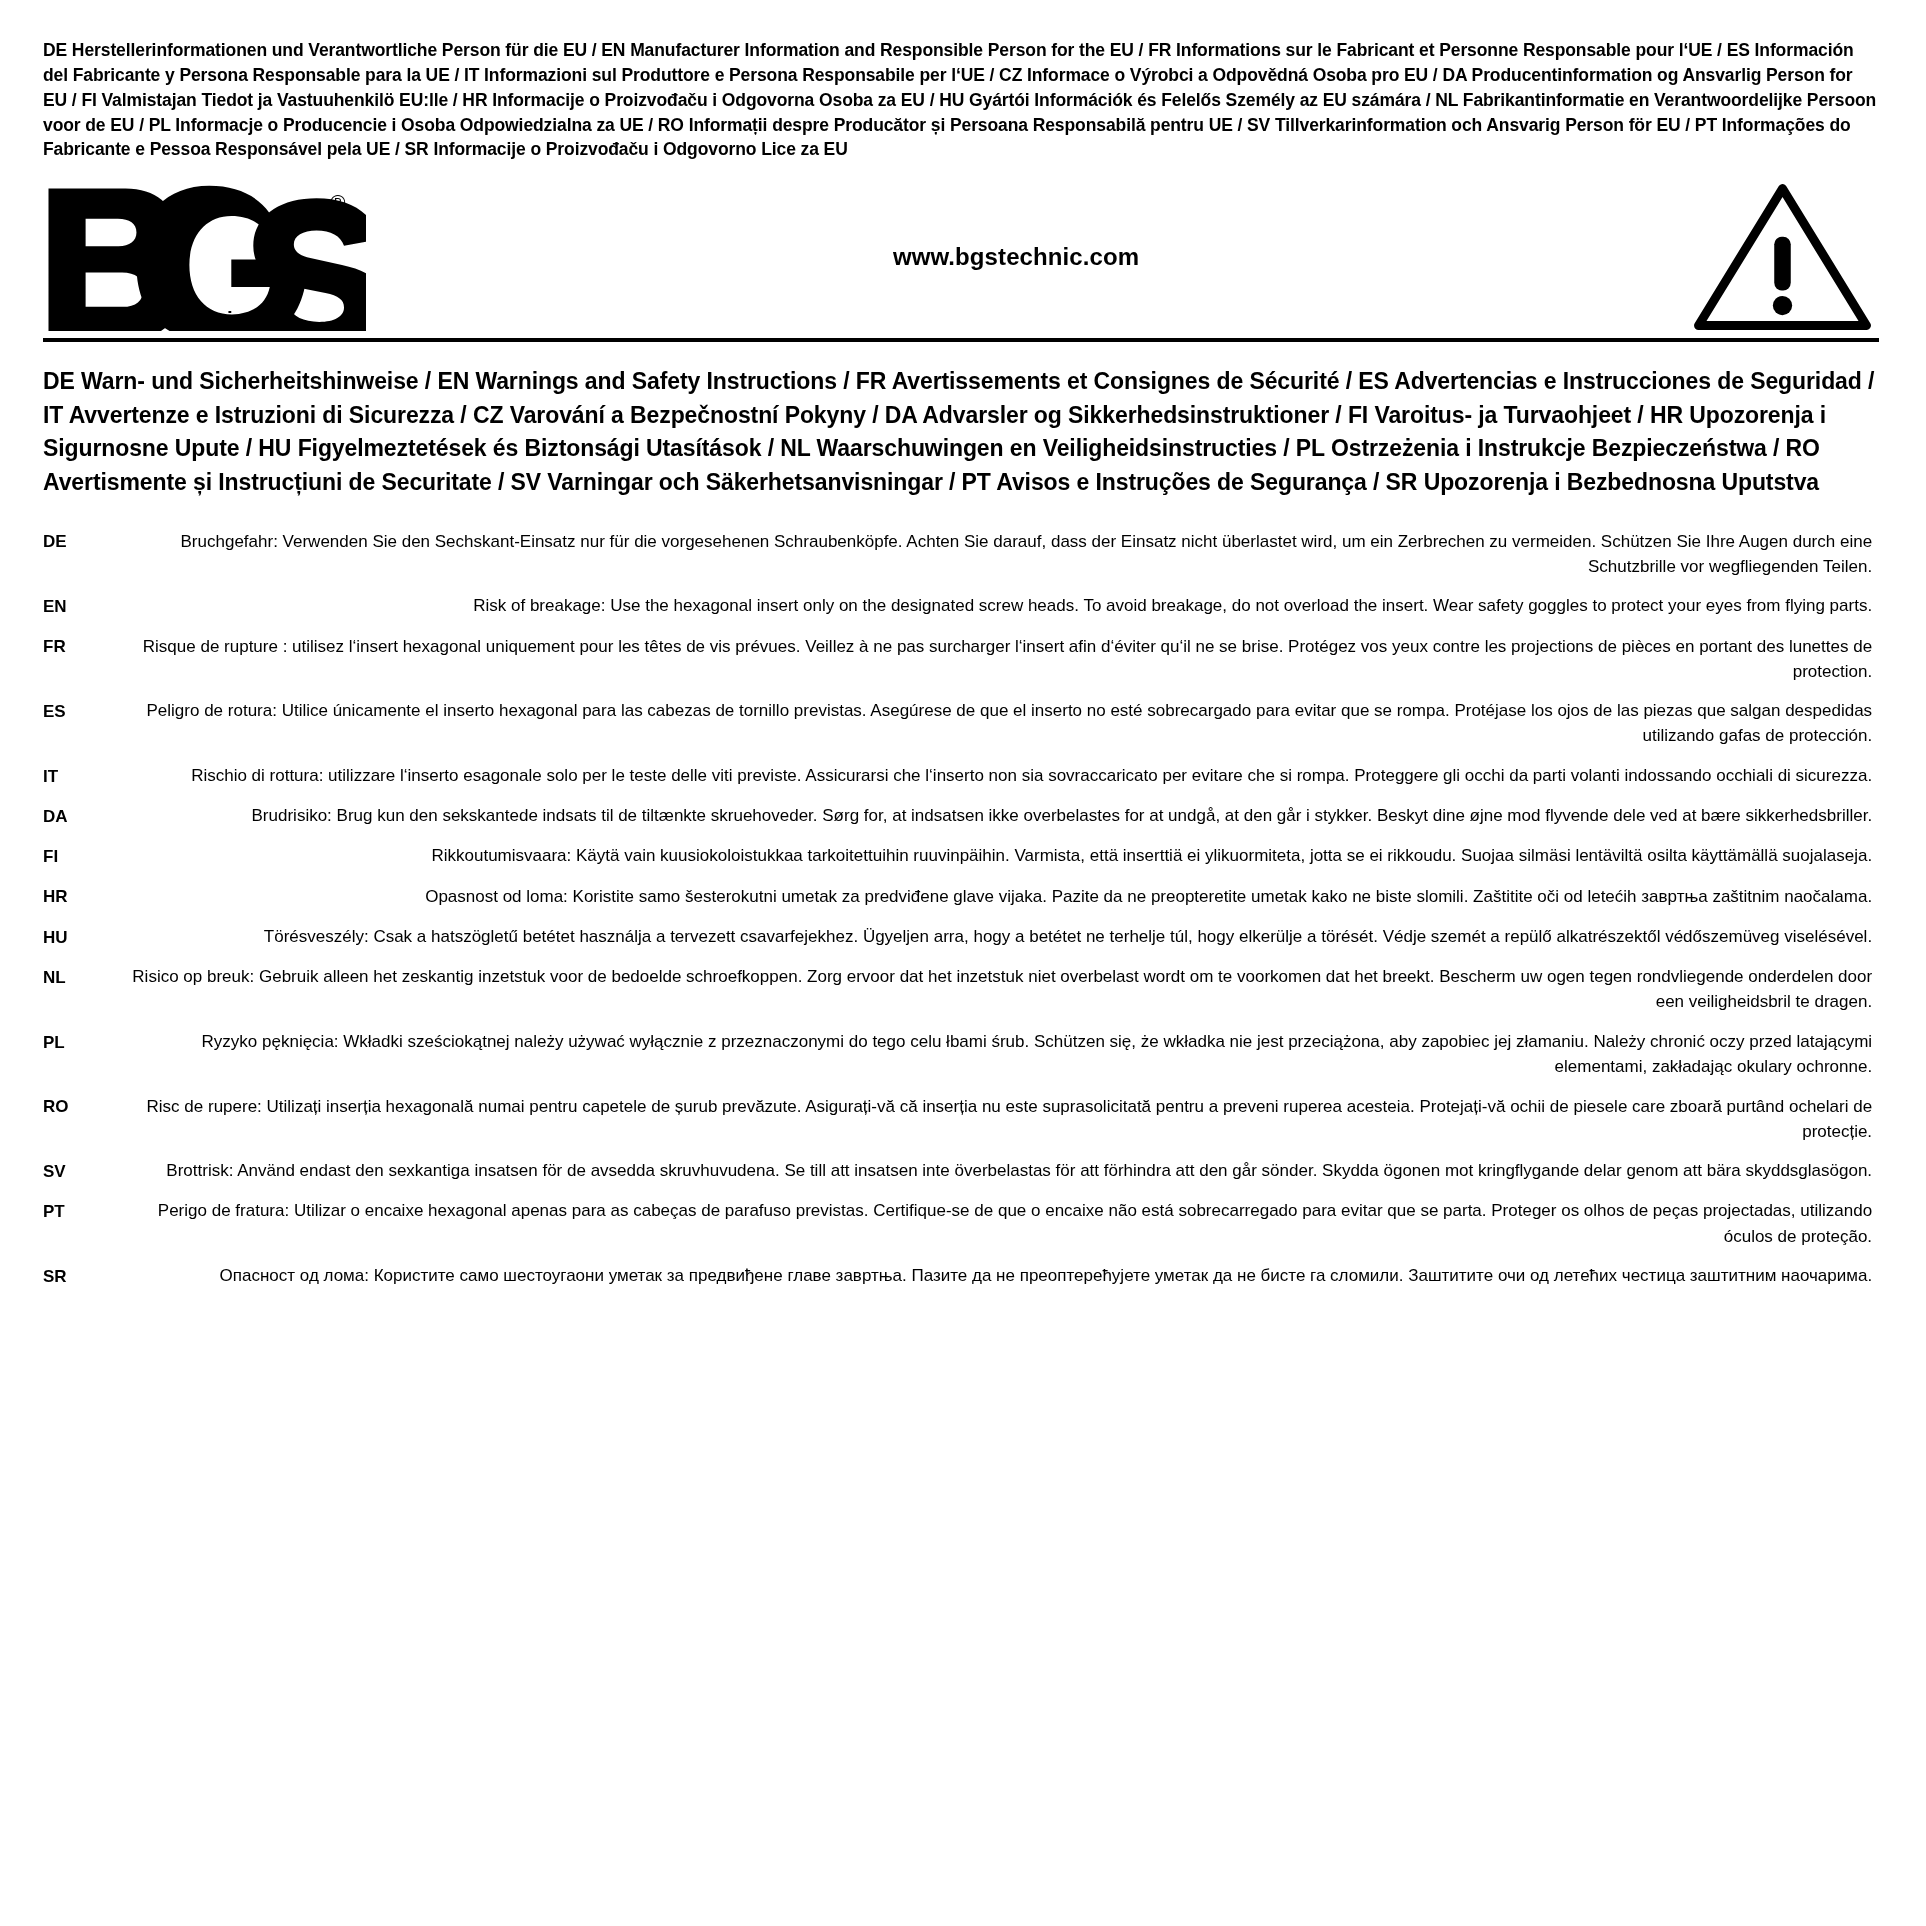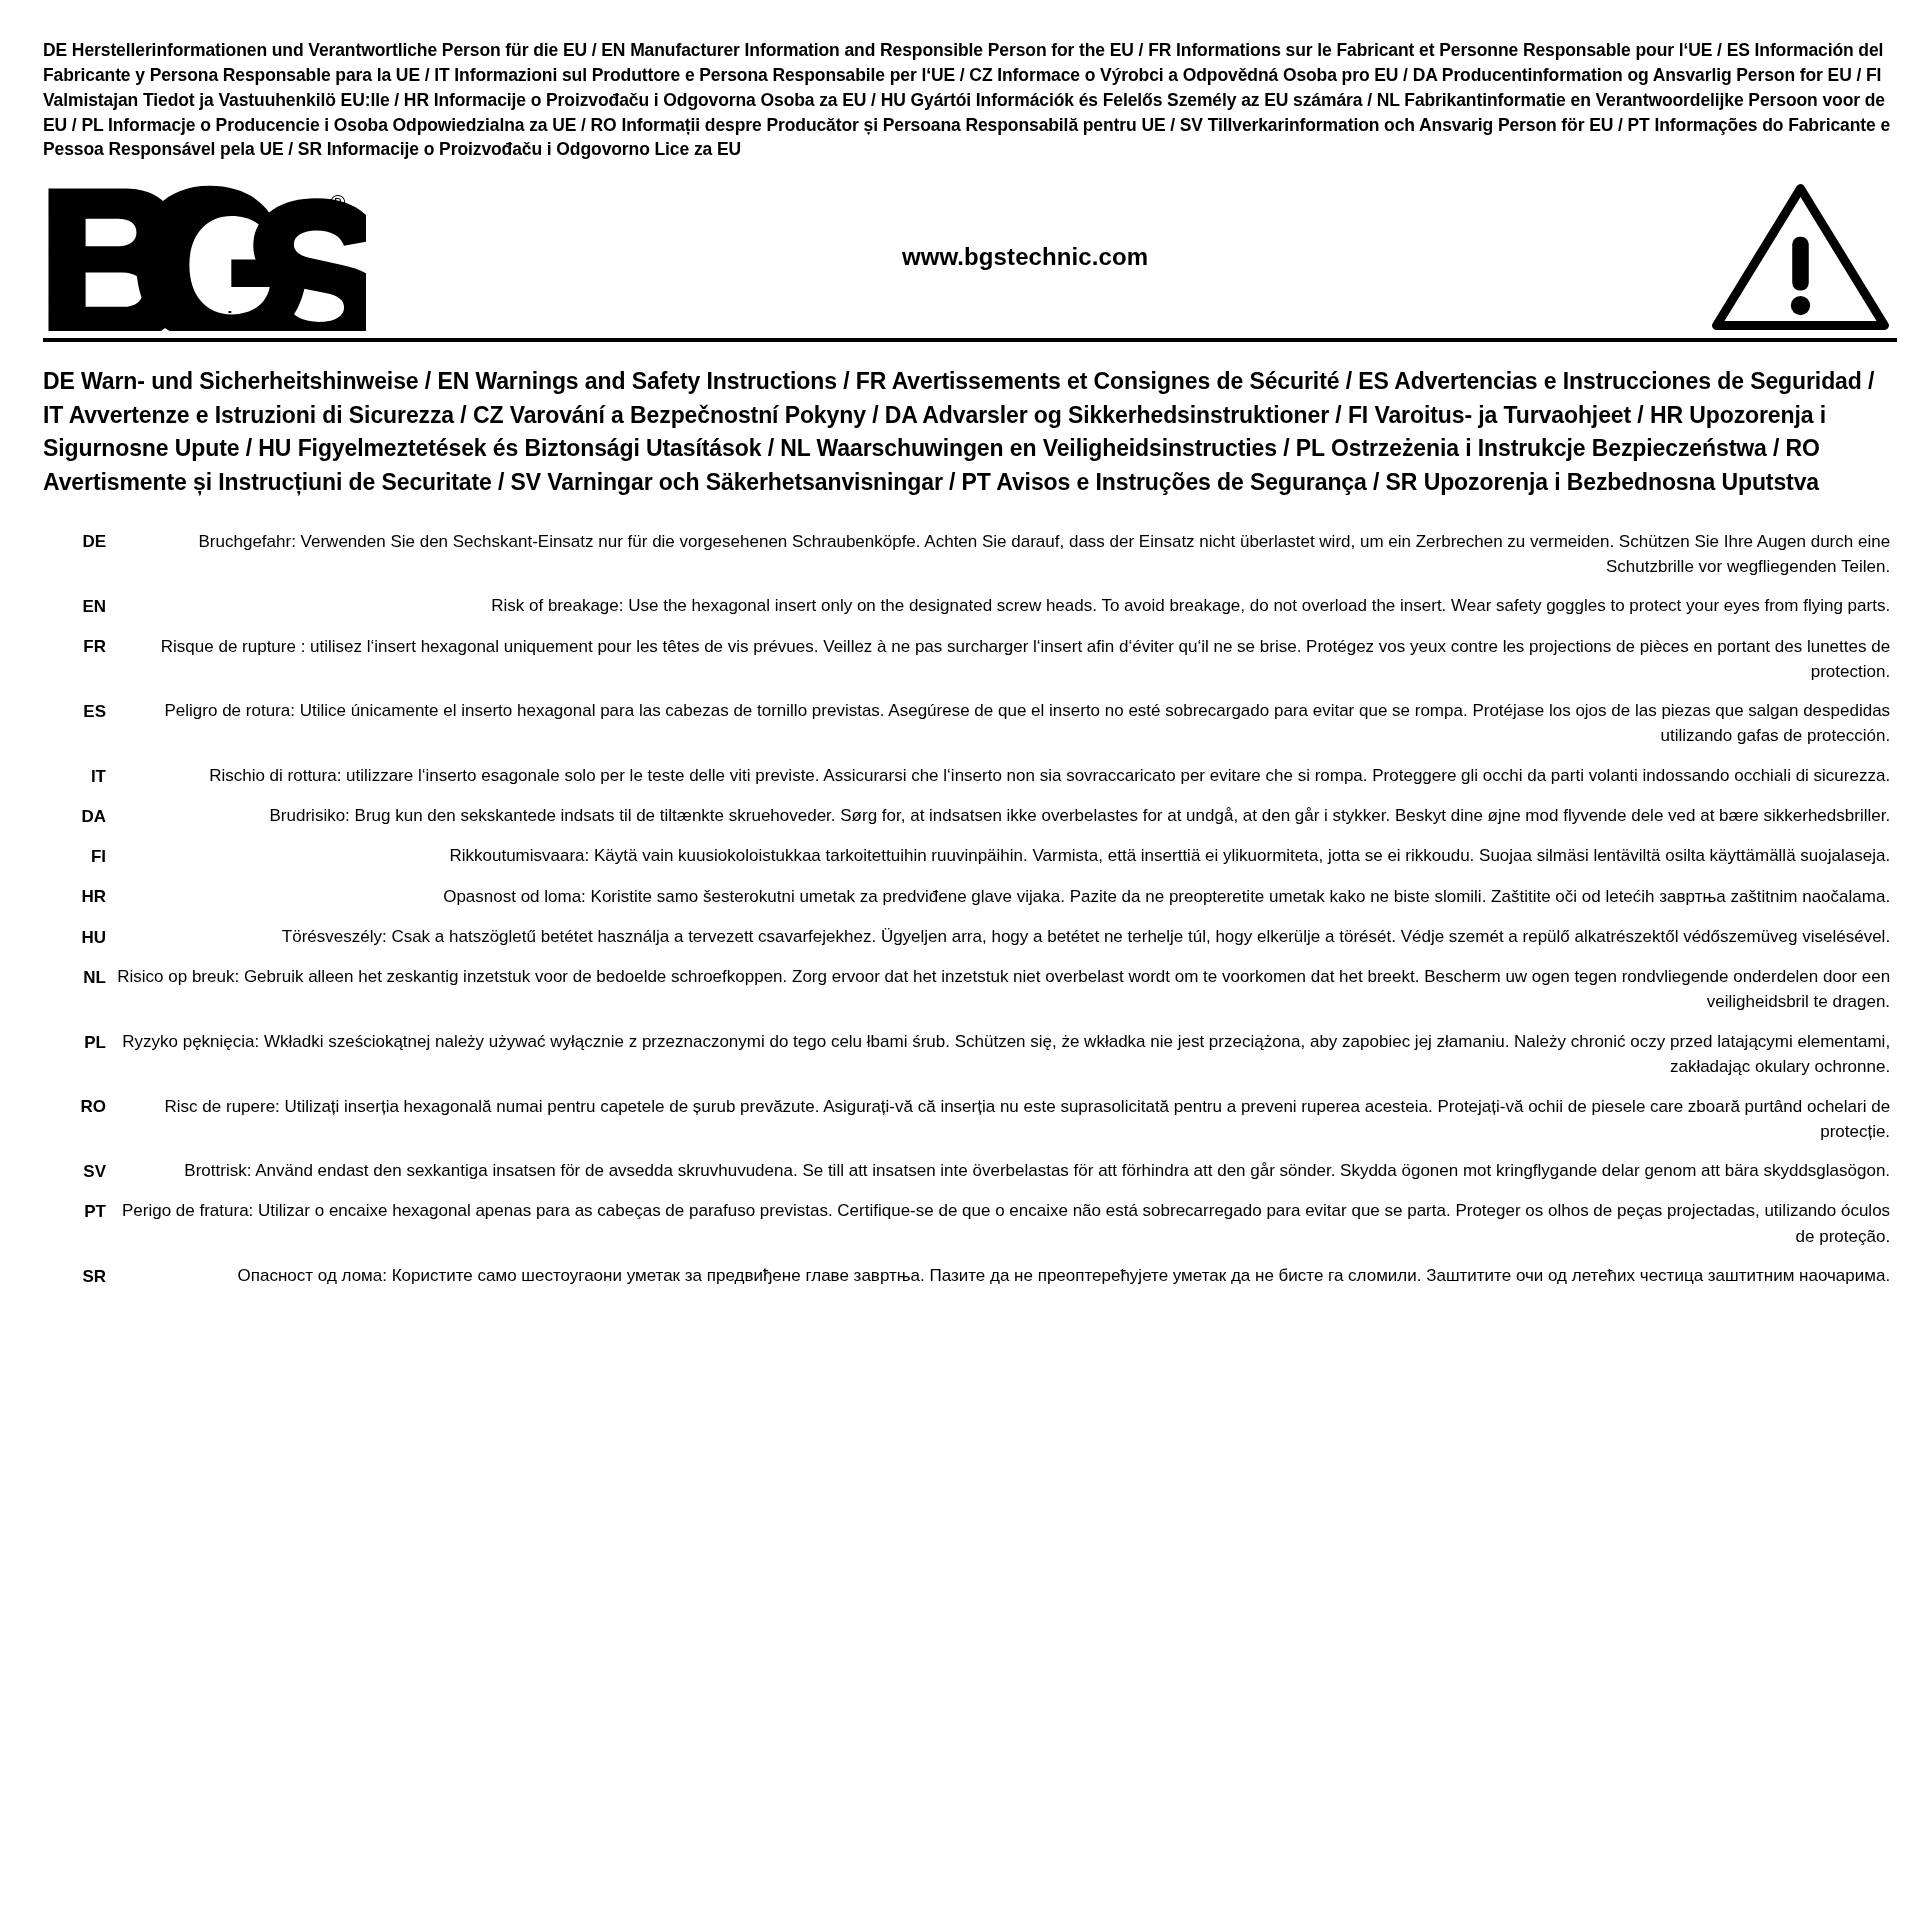--- a/index.html
+++ b/index.html
@@ -11,21 +11,21 @@
     width: 1926px;
     height: 1926px;
     font-family: "Liberation Sans", sans-serif;
     color: #000000;
     -webkit-font-smoothing: antialiased;
   }
   .page {
     box-sizing: border-box;
     width: 1926px;
     min-height: 1926px;
-    padding: 38px 29px 0 43px;
+    padding: 38px 47px 0 43px;
   }
 
   
   .top-heading {
     font-size: 17.5px;
     font-weight: bold;
     line-height: 1.42;
     letter-spacing: -0.1px;
     margin: 0 0 18px 0;
     text-align: left;
@@ -90,21 +90,21 @@
     display: flex;
     align-items: flex-start;
     margin-bottom: 14.4px;
   }
   .row .code {
     flex: 0 0 63px;
     font-size: 17px;
     font-weight: bold;
     line-height: 1.48;
     padding-top: 0.7px;
-    text-align: right;
+    text-align: left;
   }
   .row .text {
     flex: 1 1 auto;
     font-size: 17px;
     line-height: 1.48;
     text-align: right;
     padding-right: 6.9px;
   }
 </style>
 </head>

